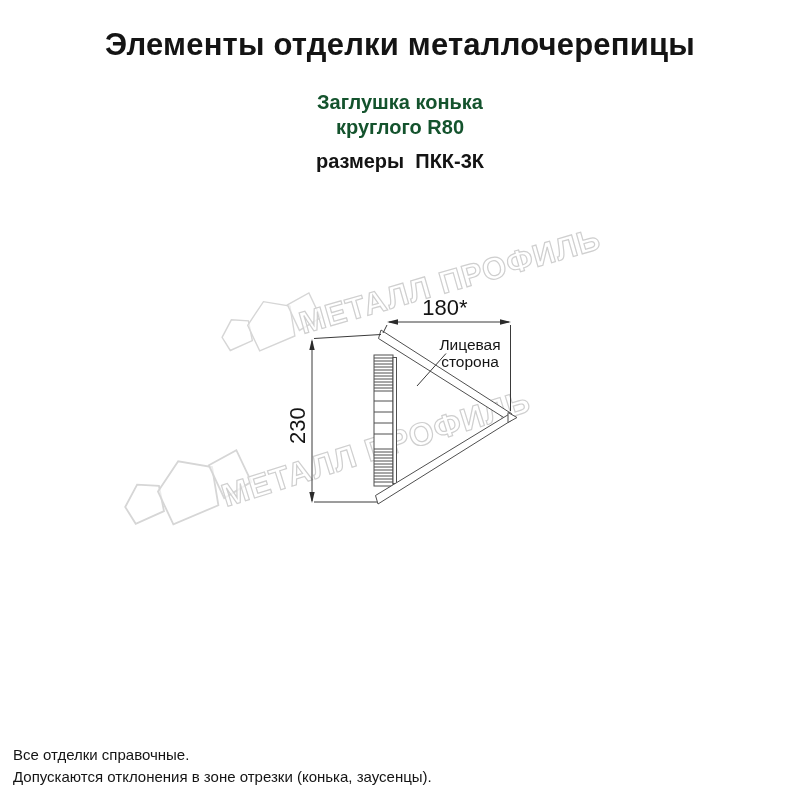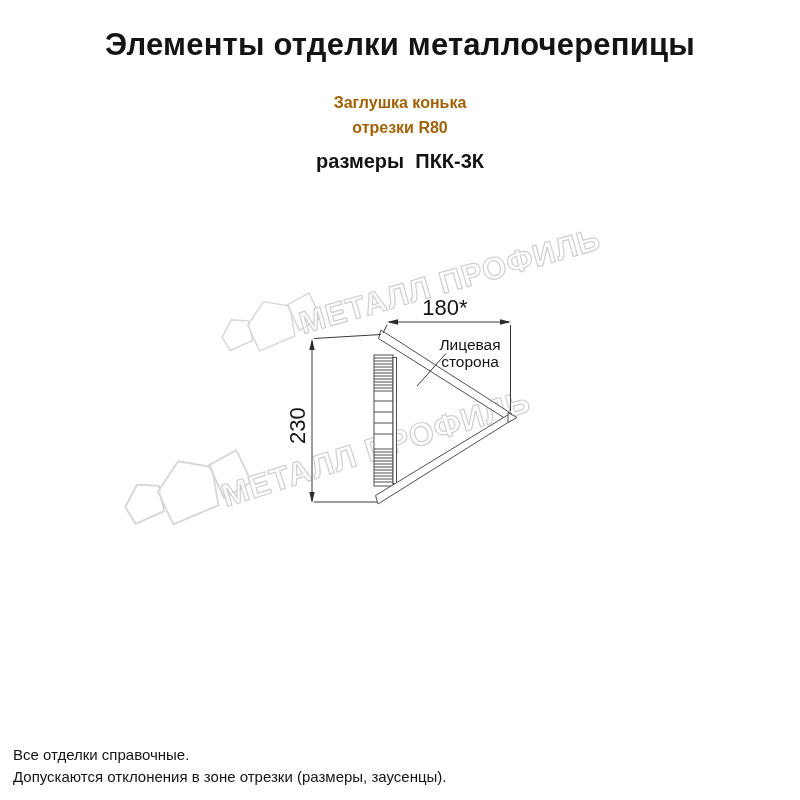--- a/index.html
+++ b/index.html
@@ -13,22 +13,22 @@
   }
   .title{
     position:absolute;top:27px;left:0;width:800px;
     text-align:center;
     font-size:31px;font-weight:bold;letter-spacing:0.2px;
     color:#141414;
   }
   .subtitle{
     position:absolute;top:90px;left:0;width:800px;
     text-align:center;
-    font-size:16px;font-weight:bold;line-height:25px;
-    color:#a16207;
+    font-size:20px;font-weight:bold;line-height:25px;
+    color:#14532d;
   }
   .ptype{
     position:absolute;top:150px;left:0;width:800px;
     text-align:center;
     font-size:20px;font-weight:bold;
     white-space:pre;
     color:#141414;
   }
   .footer{
     position:absolute;left:13px;top:744px;width:760px;
@@ -64,21 +64,21 @@
 </style>
 </head>
 <body>
 
 <div id="page">
 
   <div class="title">Элементы отделки металлочерепицы</div>
 
   <div class="subtitle">
     <div>Заглушка конька</div>
-    <div>отрезки R80</div>
+    <div>круглого R80</div>
   </div>
 
   <div class="ptype">размеры  ПКК-3К</div>
 
   <svg width="800" height="800" viewBox="0 0 800 800">
 
     <g>
       <g class="wm-logo" transform="translate(243,310) rotate(-17)">
         <path d="M-28,20 L-14,6 L2,12 L0,32 L-24,35 Z"></path>
         <path d="M0,16 L22,-2 L46,10 L42,40 L4,44 Z"></path>
@@ -132,16 +132,16 @@
 
     <g>
       <line class="dimline" x1="446" y1="353.5" x2="417" y2="386"></line>
       <text class="facetext" x="470" y="350" text-anchor="middle">Лицевая</text>
       <text class="facetext" x="470" y="367" text-anchor="middle">сторона</text>
     </g>
   </svg>
 
   <div class="footer">
     <div>Все отделки справочные.</div>
-    <div>Допускаются отклонения в зоне отрезки (размеры, заусенцы).</div>
+    <div>Допускаются отклонения в зоне отрезки (конька, заусенцы).</div>
   </div>
 
 </div>
 
 </body></html>

